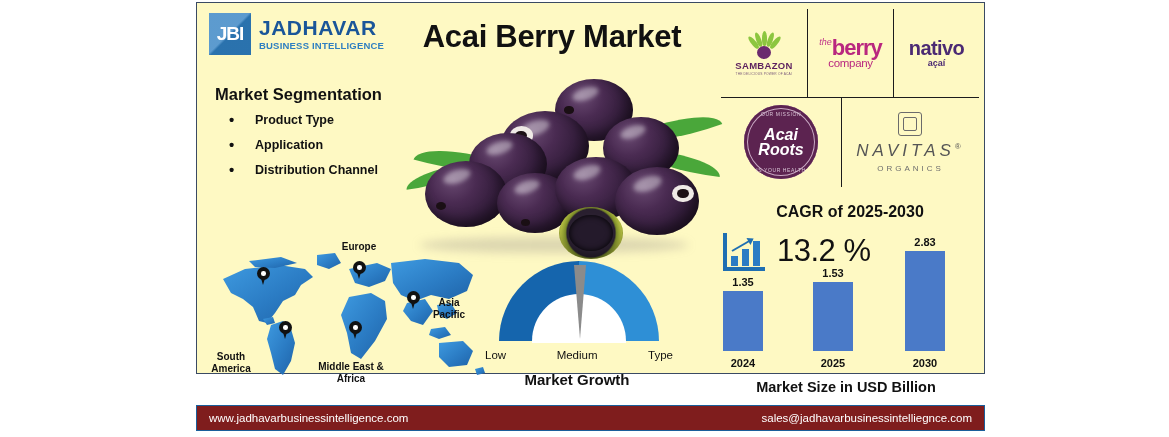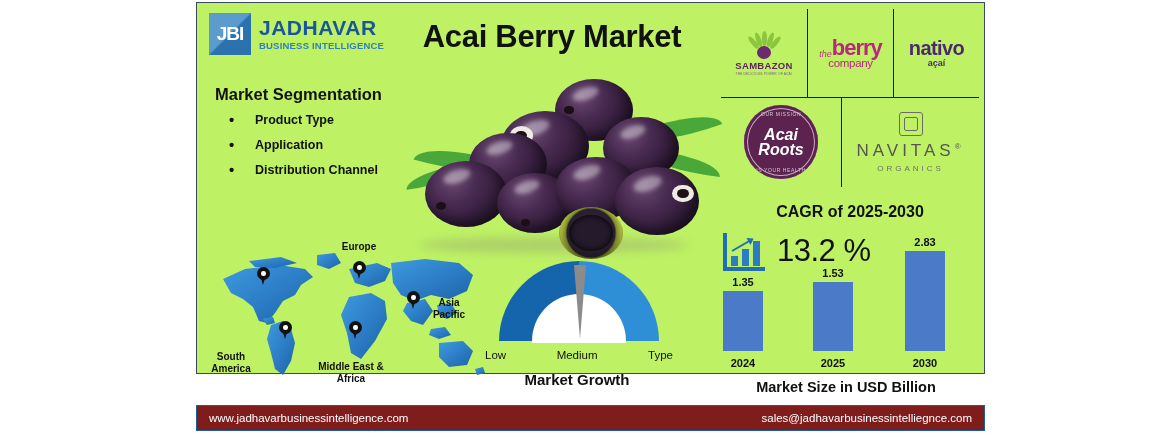--- a/index.html
+++ b/index.html
@@ -6,21 +6,21 @@
   body{
     width:1169px;height:437px;background:#ffffff;
     font-family:"Liberation Sans", sans-serif;
     overflow:hidden;
   }
   #root{position:relative;width:1169px;height:437px;background:#fff;}
 
   
   .info-card{
     position:absolute;left:196px;top:2px;width:789px;height:372px;
-    background:#bef264;border:1px solid #3a4a63;box-sizing:border-box;
+    background:#fef9c3;border:1px solid #3a4a63;box-sizing:border-box;
   }
 
   
   .logo-block{position:absolute;left:12px;top:10px;display:flex;align-items:center;gap:8px;}
   .logo-mark{
     width:42px;height:42px;background:#2f7fc1;
     display:flex;align-items:center;justify-content:center;
     color:#fff;font-weight:bold;font-size:19px;letter-spacing:-1px;
     position:relative;overflow:hidden;
   }
@@ -102,21 +102,21 @@
   
   .sambazon{display:flex;flex-direction:column;align-items:center;}
   .sb-art{position:relative;width:34px;height:28px;}
   .sb-leaf{position:absolute;width:5px;height:15px;background:#8cc63f;border-radius:50% 50% 40% 40%;}
   .sb-berry{position:absolute;left:10px;top:15px;width:14px;height:13px;border-radius:50%;background:#6b2a6e;}
   .sb-name{font-size:9.5px;font-weight:bold;color:#5b1f5e;letter-spacing:.3px;margin-top:1px;}
   .sb-tag{font-size:3.4px;color:#7a5a7c;letter-spacing:.2px;margin-top:1px;transform:scale(.95);}
 
   
   .berryco{display:flex;flex-direction:column;align-items:flex-start;line-height:.92;}
-  .bc-r1{display:flex;align-items:flex-end;}
+  .bc-r1{display:flex;align-items:flex-start;}
   .bc-the{font-size:9px;color:#c0368a;font-style:italic;}
   .bc-berry{font-size:22px;color:#b9277f;font-weight:bold;letter-spacing:-1px;}
   .bc-company{font-size:11.5px;color:#b9277f;margin-left:9px;letter-spacing:-.3px;}
 
   
   .nativo{display:flex;flex-direction:column;align-items:center;line-height:.95;}
   .nv-name{font-size:20px;font-weight:bold;color:#4b2a73;letter-spacing:-.6px;}
   .nv-sub{font-size:9px;font-weight:bold;color:#4b2a73;margin-top:1px;}
 
   
@@ -134,21 +134,21 @@
   
   .navitas{display:flex;flex-direction:column;align-items:center;}
   .nv-icon{
     width:22px;height:22px;border:1.6px solid #6b6b6b;border-radius:3px;
     position:relative;margin-bottom:5px;
   }
   .nv-icon:before{
     content:"";position:absolute;left:4px;top:4px;right:4px;bottom:4px;
     border:1.4px solid #6b6b6b;border-radius:2px;
   }
-  .nvt-name{font-size:17px;color:#555;letter-spacing:4px;font-weight:normal;}
+  .nvt-name{font-size:17px;color:#555;letter-spacing:4px;font-weight:normal;font-style:italic;}
   .nvt-name sup{font-size:8px;}
   .nvt-sub{font-size:8px;color:#6d6d6d;letter-spacing:3px;margin-top:3px;}
 
   
   .cagr-title{
     position:absolute;left:528px;top:200px;width:250px;text-align:center;
     font-size:16px;font-weight:bold;color:#111;
   }
   .cagr-row{position:absolute;left:526px;top:228px;display:flex;align-items:center;gap:10px;}
   .cagr-icon{width:44px;height:40px;position:relative;}

